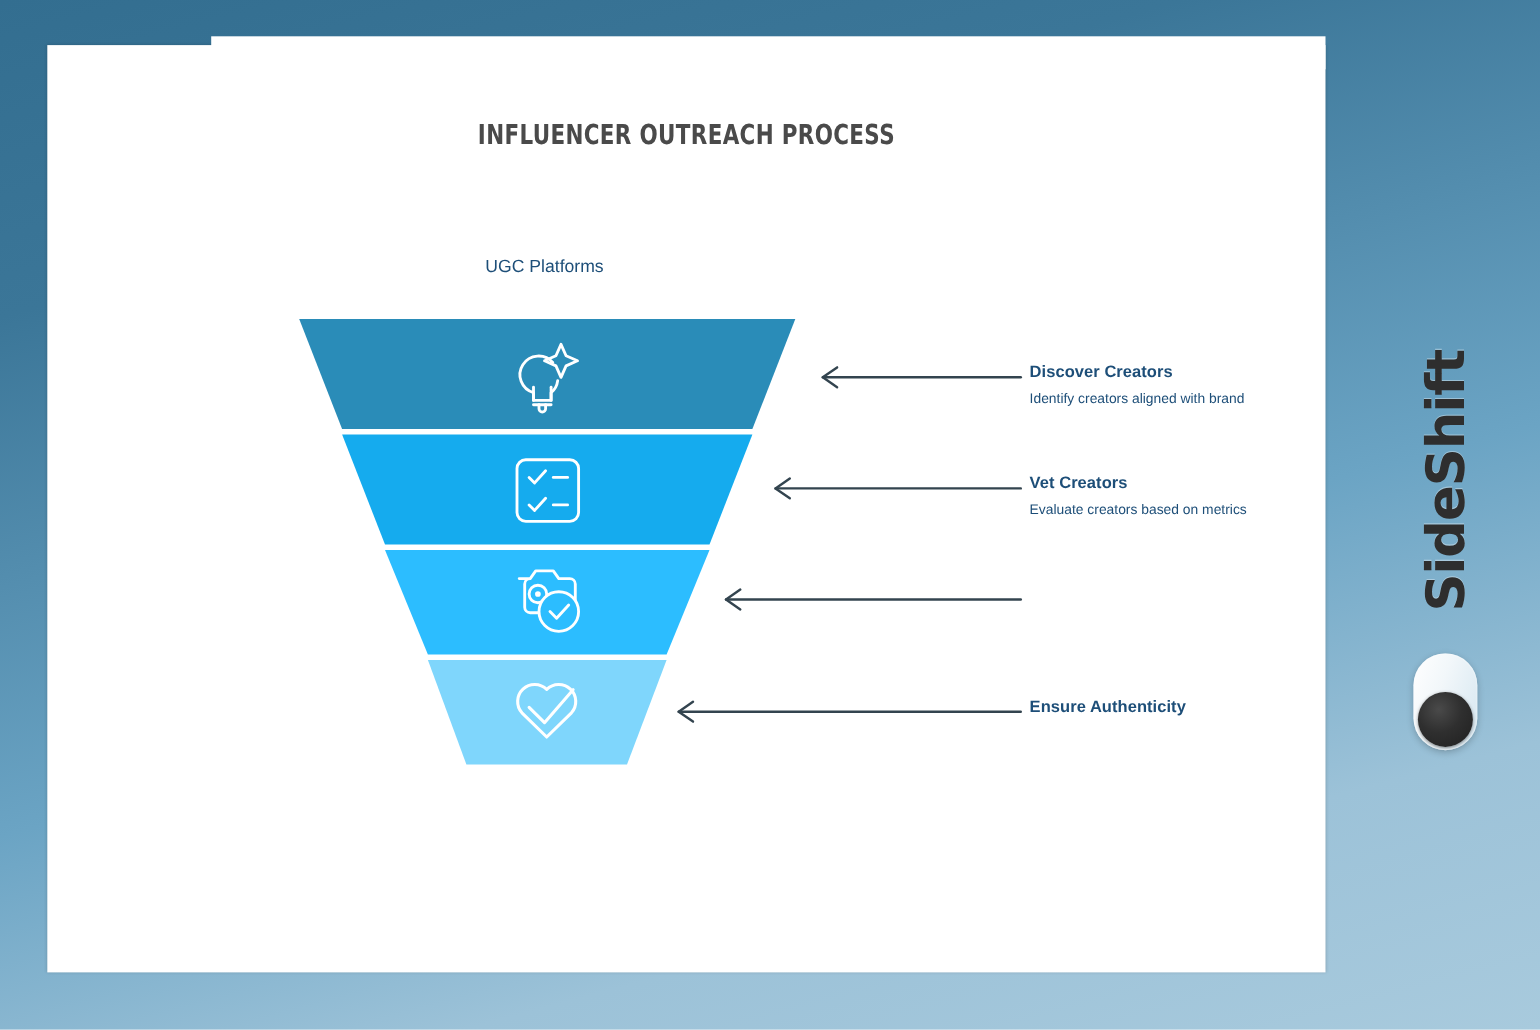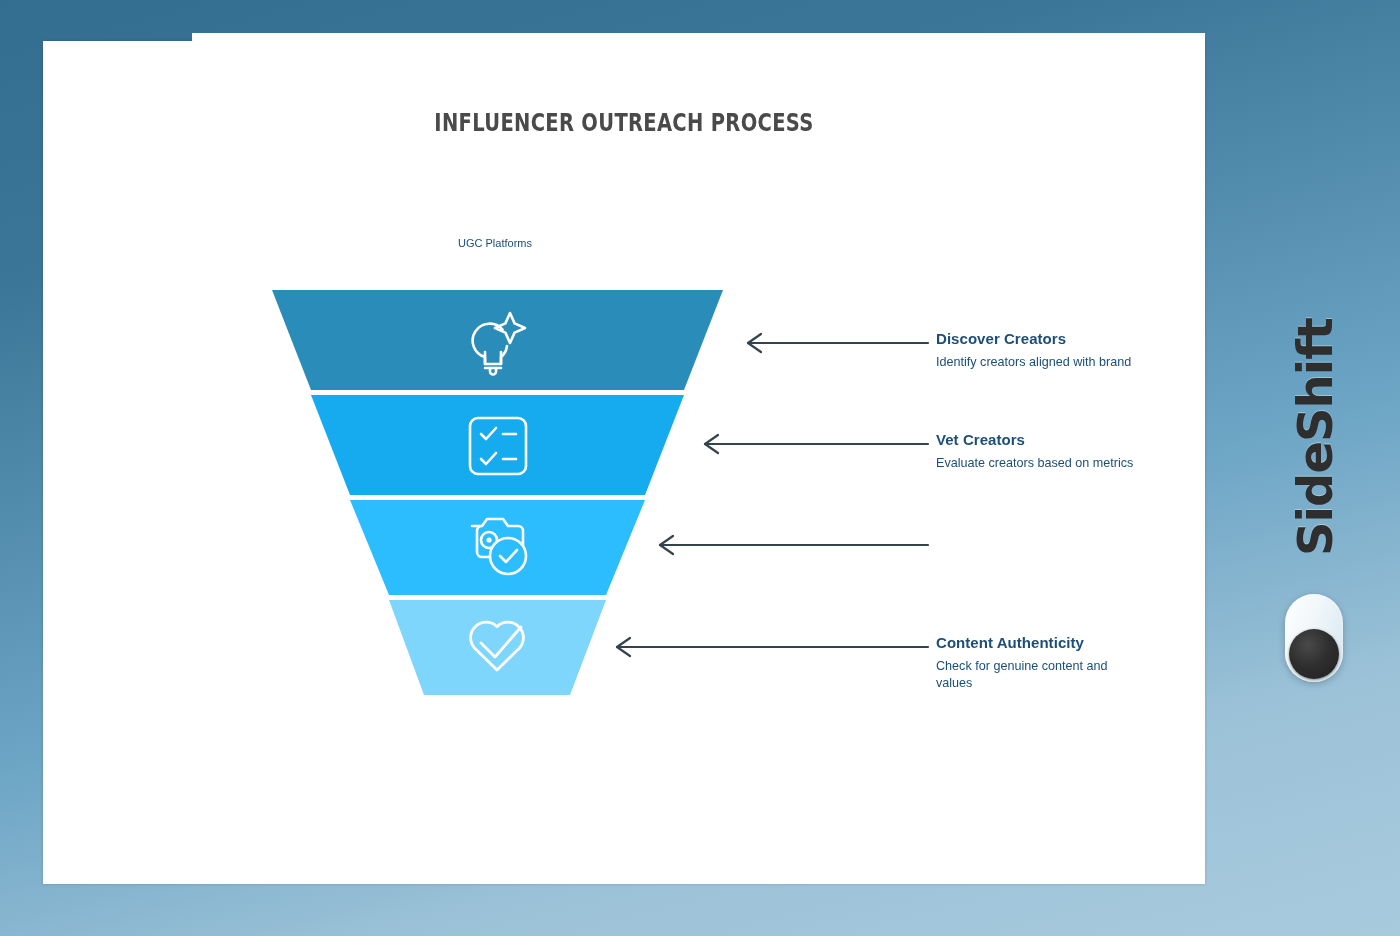--- a/index.html
+++ b/index.html
@@ -65,21 +65,21 @@
     width: 1248px;
     height: 936px;
     pointer-events: none;
   }
   #funnel-wrap svg { display: block; }
 
   .cap-label {
     position: absolute;
     text-align: center;
     color: #1d4e78;
-    font-size: 11px;
+    font-size: 16px;
     line-height: 20px;
     font-family: "Liberation Sans", sans-serif;
   }
   #label-top  { left: 345px; top: 233px; width: 300px; }
   #label-bottom { left: 345px; top: 743px; width: 300px; }
 
   
   .step-text {
     position: absolute;
     left: 936px;
@@ -230,22 +230,21 @@
 
   <div id="step-text-0" class="step-text">
     <p class="step-title">Discover Creators</p>
     <p class="step-desc">Identify creators aligned with brand</p>
   </div>
   <div id="step-text-1" class="step-text">
     <p class="step-title">Vet Creators</p>
     <p class="step-desc">Evaluate creators based on metrics</p>
   </div>
   <div id="step-text-3" class="step-text">
-    <p class="step-title">Content Authenticity</p>
-    <p class="step-desc">Check for genuine content and values</p>
+    <p class="step-title">Ensure Authenticity</p>
   </div>
 
   <div id="brand">
     <span id="brand-text">SideShift</span>
   </div>
 
   <div id="toggle">
     <div id="toggle-knob"></div>
   </div>
 

